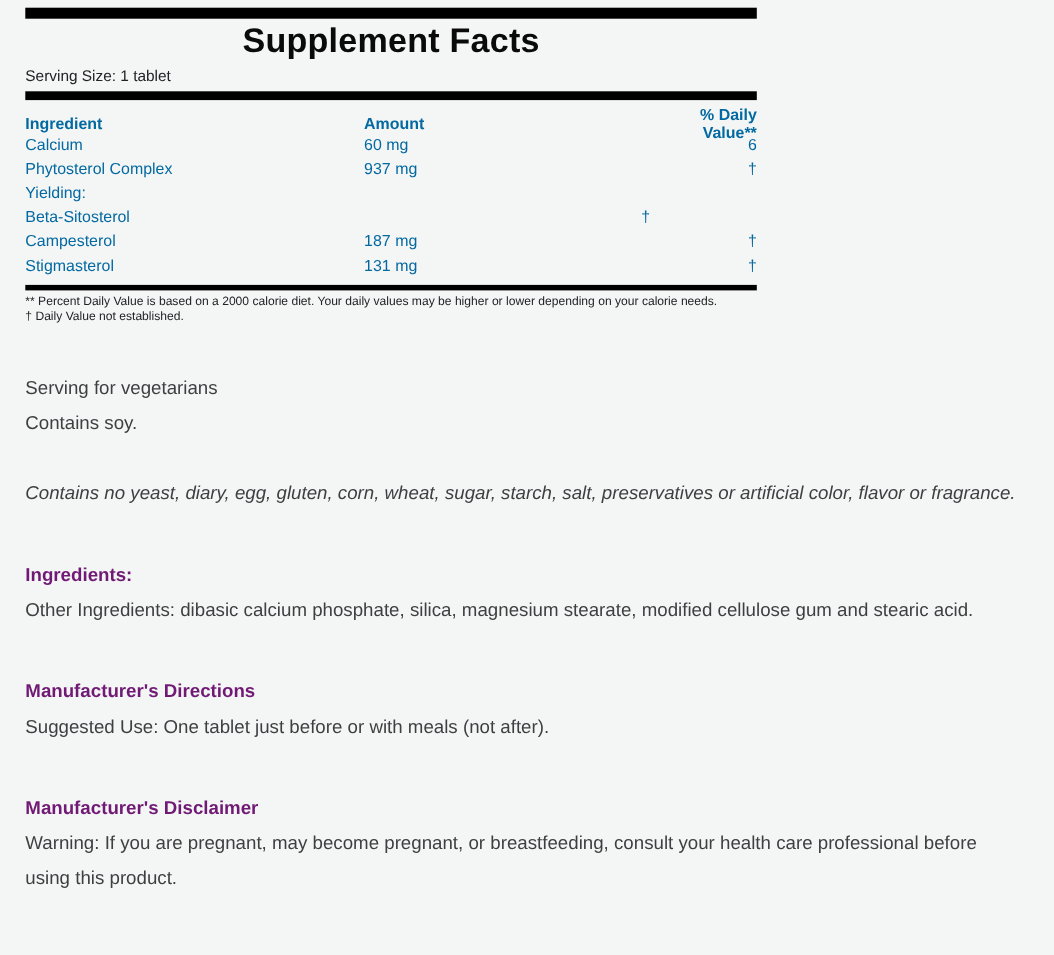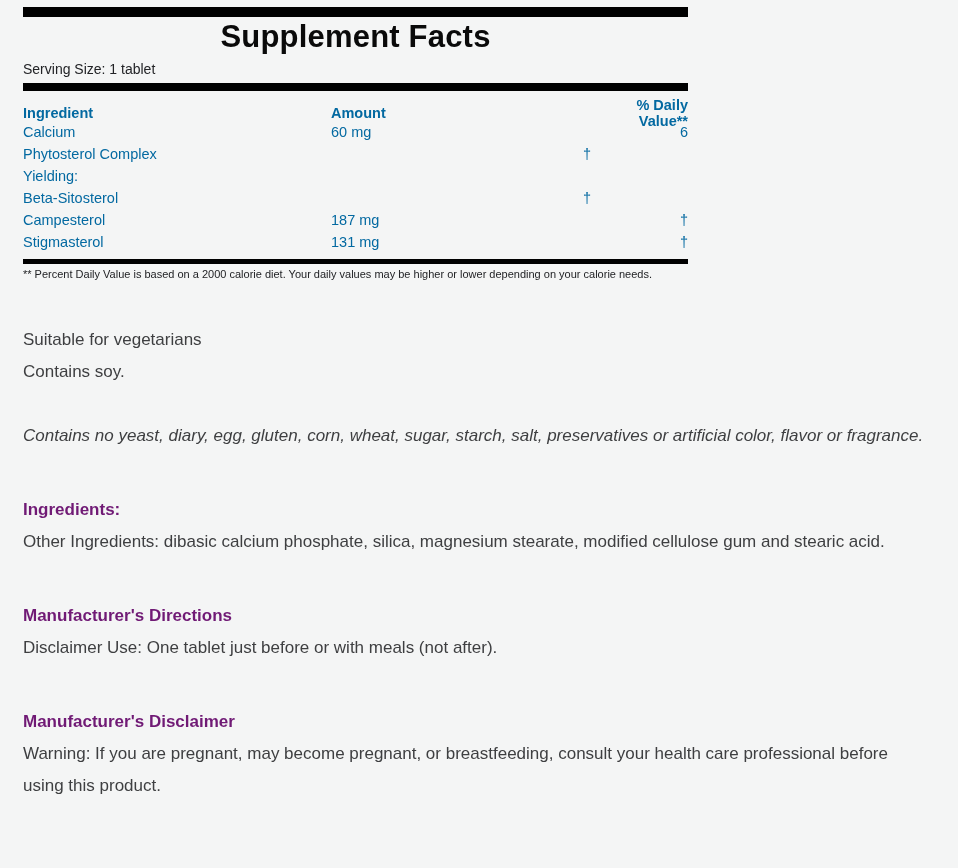--- a/index.html
+++ b/index.html
@@ -95,20 +95,21 @@
       <span class="col-dv">% Daily Value**</span>
     </div>
 
     <div class="facts-row">
       <span class="col-ing">Calcium</span>
       <span class="col-amt">60 mg</span>
       <span class="col-dv">6</span>
     </div>
     <div class="facts-row">
       <span class="col-ing">Phytosterol Complex</span>
+      <span class="col-amt">937 mg</span>
       <span class="col-dv">†</span>
     </div>
     <div class="facts-row">
       <span class="col-ing">Yielding:</span>
       <span class="col-amt"></span>
       <span class="col-dv"></span>
     </div>
     <div class="facts-row">
       <span class="col-ing">Beta-Sitosterol</span>
       <span class="col-dv">†</span>
@@ -122,30 +123,31 @@
       <span class="col-ing">Stigmasterol</span>
       <span class="col-amt">131 mg</span>
       <span class="col-dv">†</span>
     </div>
   </div>
 
   <div class="bar thin" style="margin-top:6px"></div>
 
   <div class="footnotes">
     <div>** Percent Daily Value is based on a 2000 calorie diet. Your daily values may be higher or lower depending on your calorie needs.</div>
+    <div>† Daily Value not established.</div>
   </div>
 </div>
 
 <div class="sections">
-  <p>Suitable for vegetarians</p>
+  <p>Serving for vegetarians</p>
   <p>Contains soy.</p>
 
   <p class="mt-gap">Contains no yeast, diary, egg, gluten, corn, wheat, sugar, starch, salt, preservatives or artificial color, flavor or fragrance.</p>
 
   <p class="heading mt-sect">Ingredients:</p>
   <p>Other Ingredients: dibasic calcium phosphate, silica, magnesium stearate, modified cellulose gum and stearic acid.</p>
 
   <p class="heading mt-sect">Manufacturer's Directions</p>
-  <p>Disclaimer Use: One tablet just before or with meals (not after).</p>
+  <p>Suggested Use: One tablet just before or with meals (not after).</p>
 
   <p class="heading mt-sect">Manufacturer's Disclaimer</p>
   <p>Warning: If you are pregnant, may become pregnant, or breastfeeding, consult your health care professional before using this product.</p>
 </div>
 
 </body></html>

